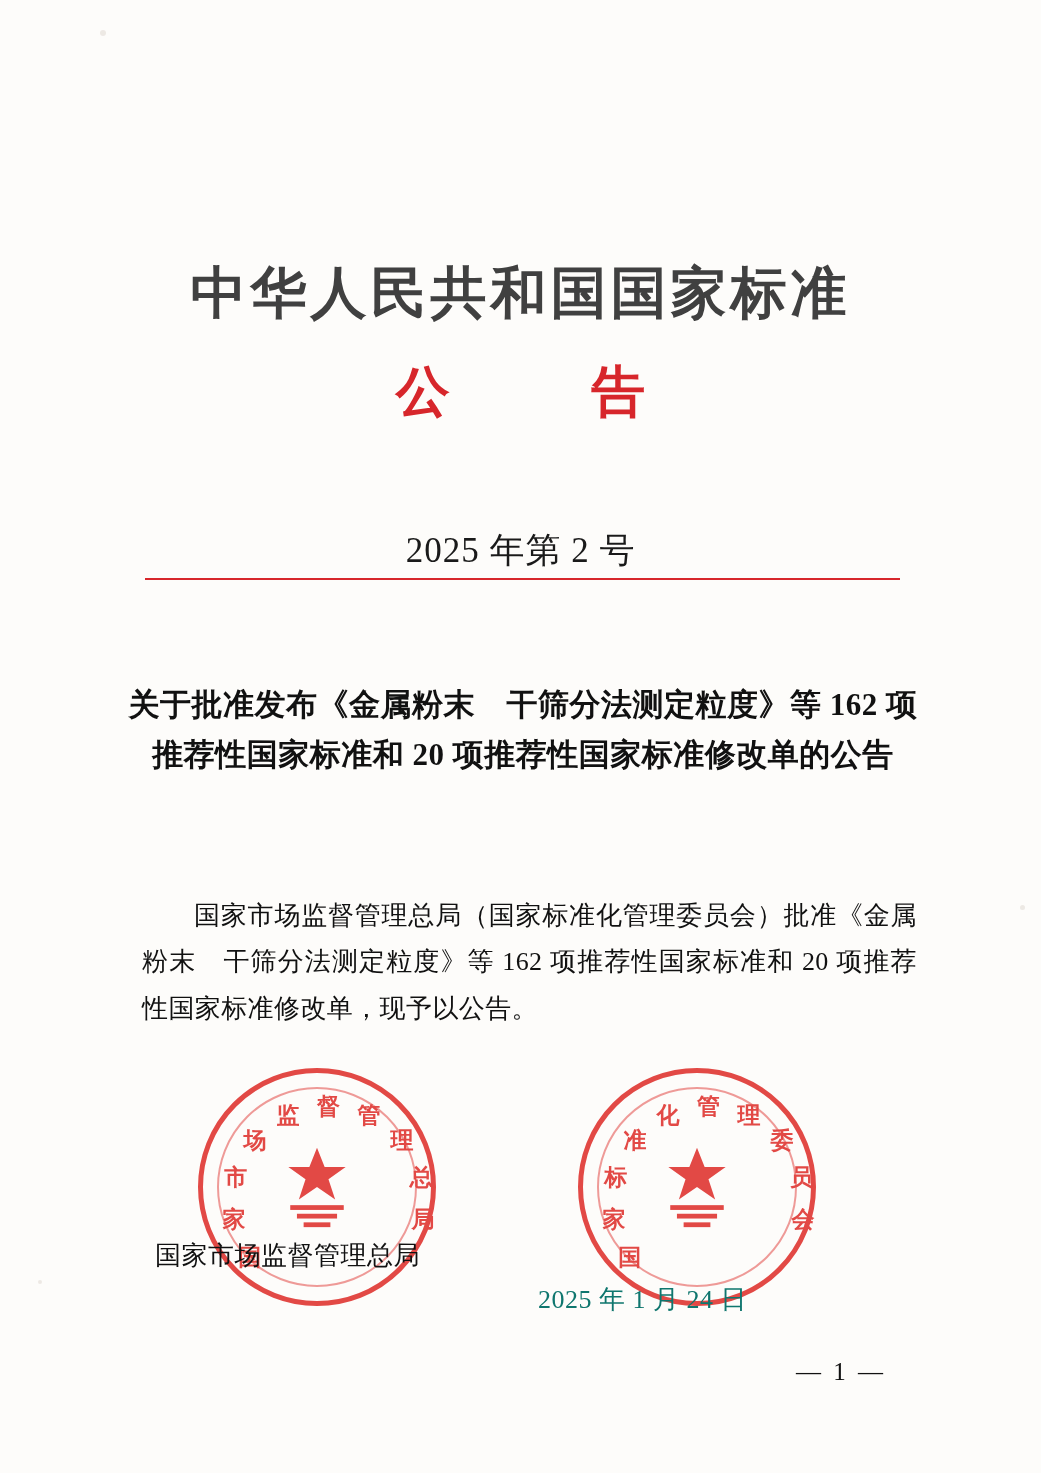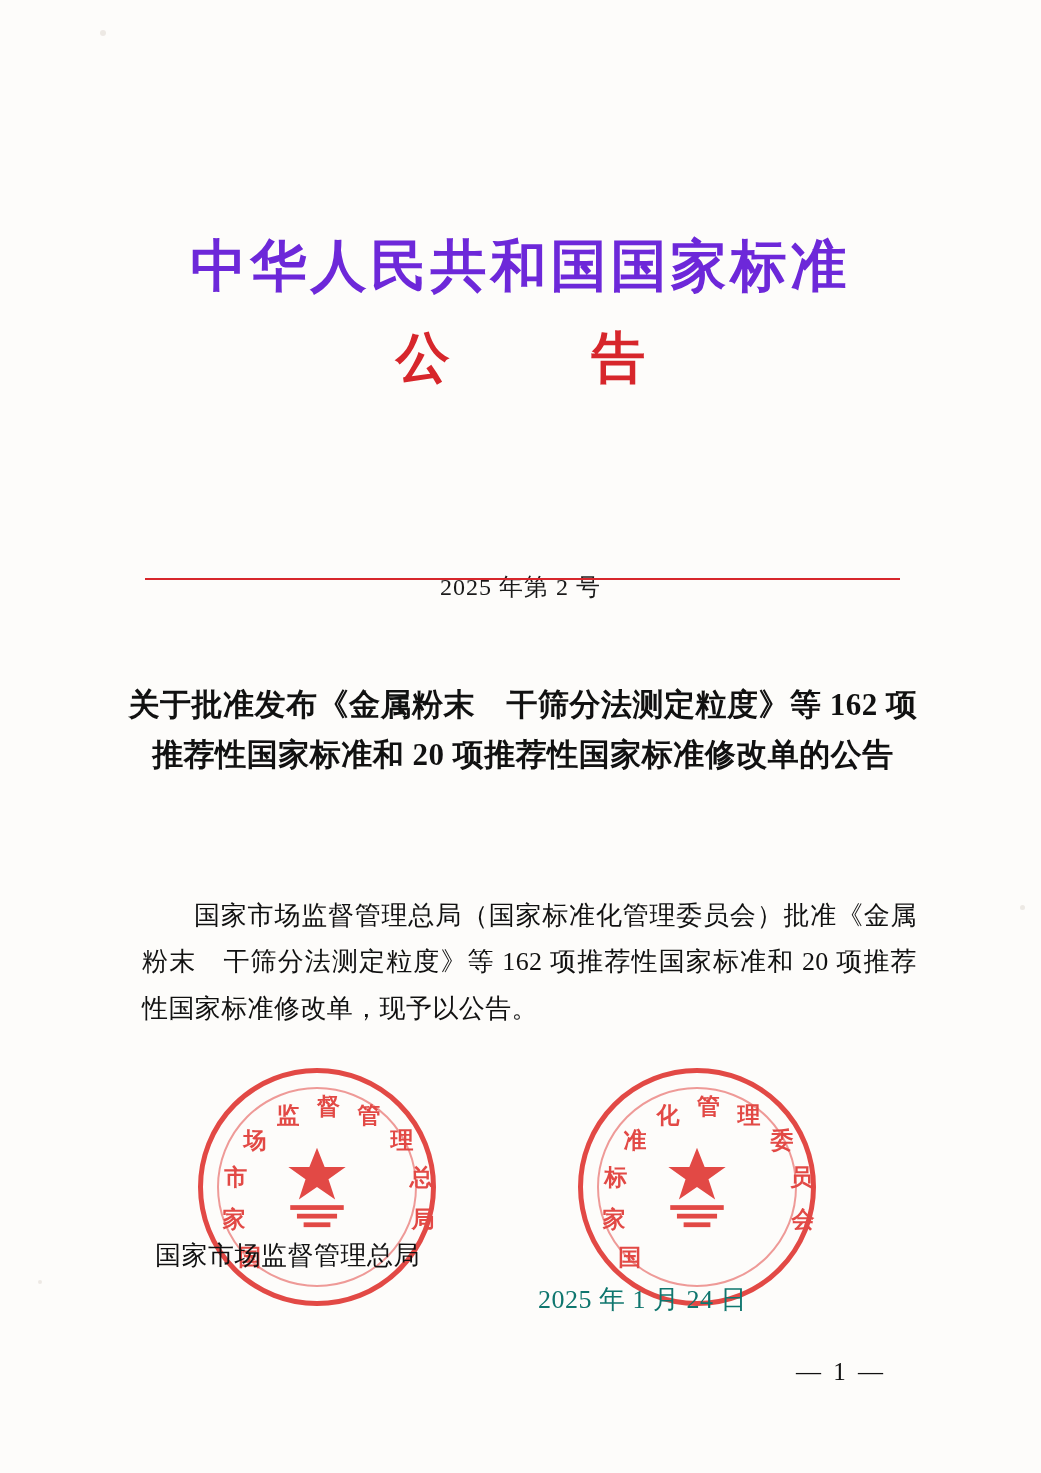--- a/index.html
+++ b/index.html
@@ -30,47 +30,47 @@
   }
 
   .masthead {
     position: absolute;
     left: 0;
     top: 236px;
     width: 1041px;
     text-align: center;
   }
   .masthead-title {
-    color: #6d28d9;
+    color: #404040;
     font-size: 56px;
     font-weight: bold;
     letter-spacing: 4px;
     line-height: 1.1;
     font-family: "Liberation Serif", "DejaVu Serif", serif;
+    margin-top: 27px;
   }
   .masthead-sub {
     color: #d7262b;
     font-size: 54px;
     font-weight: bold;
-    margin-top: 24px;
+    margin-top: 31px;
     letter-spacing: 64px;
     text-indent: 64px;
     font-family: "Liberation Serif", "DejaVu Serif", serif;
   }
 
   .issue-no {
     position: absolute;
     left: 0;
     top: 527px;
     width: 1041px;
     text-align: center;
-    font-size: 24px;
+    font-size: 35px;
     color: #1a1a1a;
     letter-spacing: 1px;
-    margin-top: 44px;
   }
 
   .rule {
     position: absolute;
     left: 145px;
     top: 578px;
     width: 755px;
     height: 2px;
     background: #d7262b;
   }

